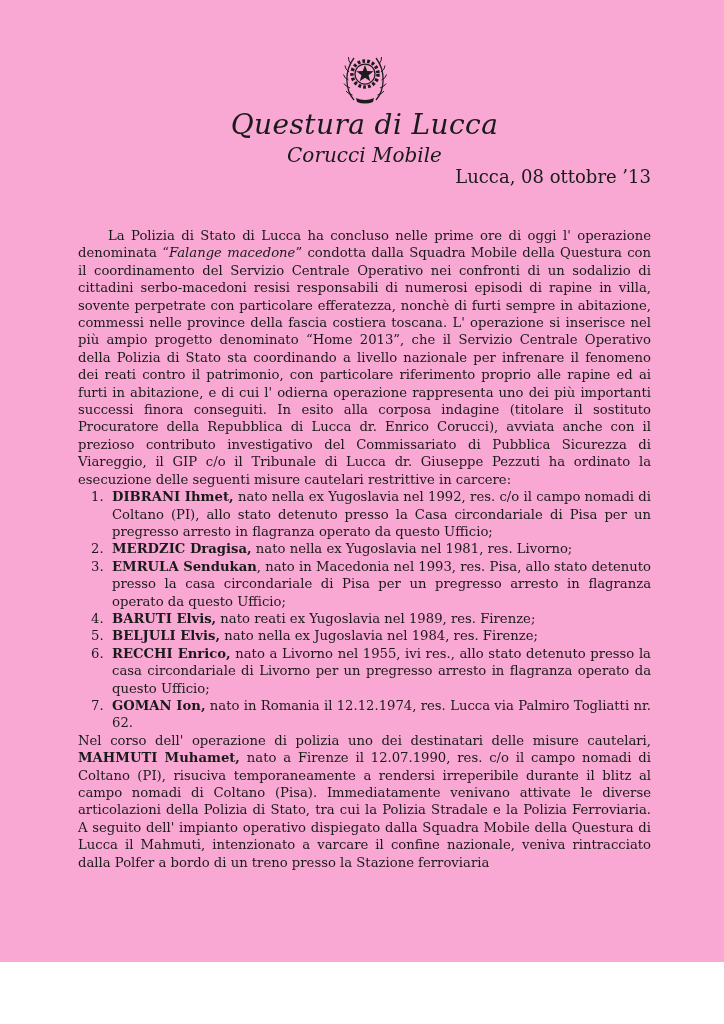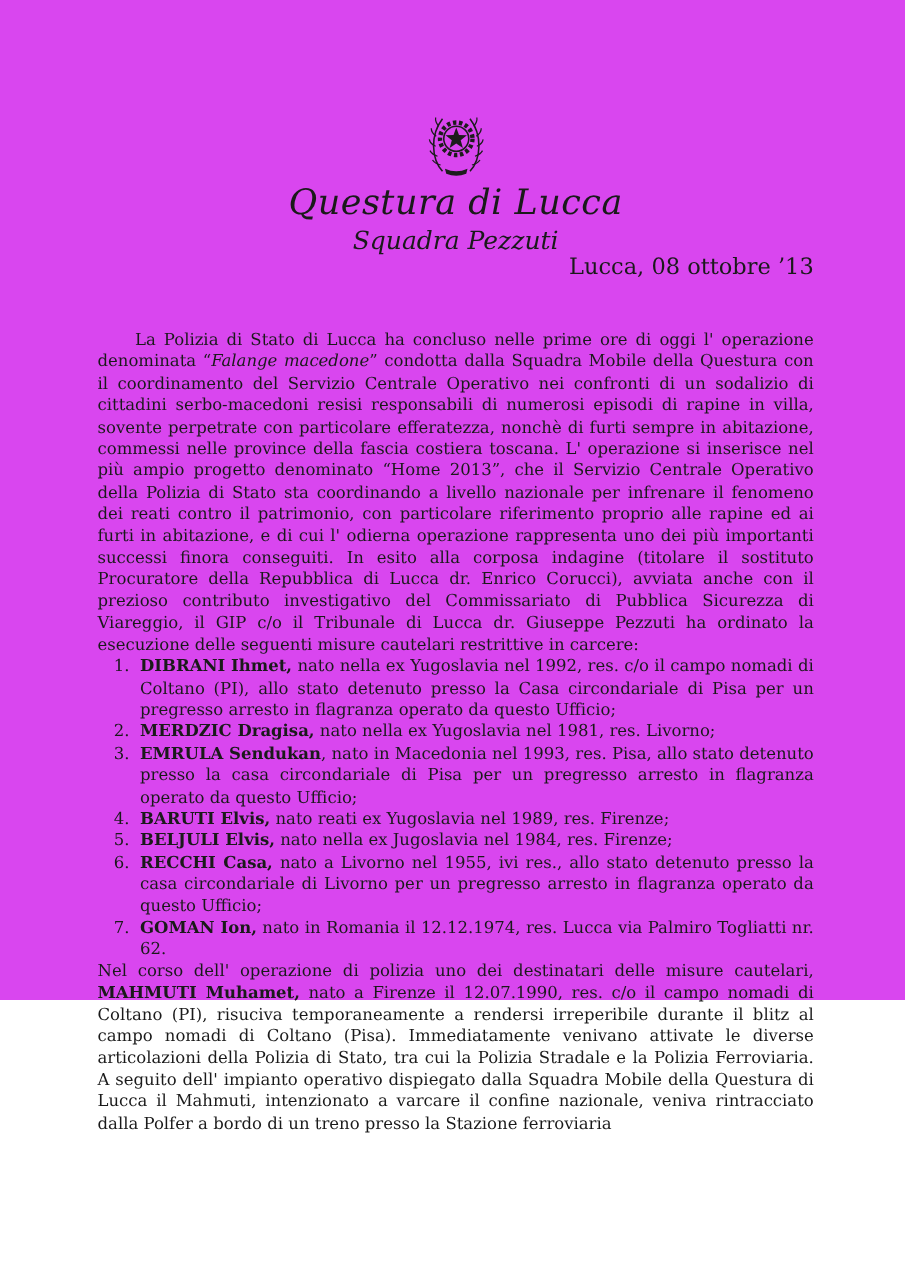--- a/index.html
+++ b/index.html
@@ -6,23 +6,23 @@
   html, body { background: #ffffff; }
   body {
     width: 724px;
     height: 1024px;
     overflow: hidden;
     font-family: "DejaVu Serif", "Liberation Serif", serif;
     color: #1a1a1a;
   }
   .page {
     width: 724px;
-    height: 800px;
-    background: #d946ef;
-    padding: 85px 73px 30px 78px;
+    height: 962px;
+    background: #f9a8d4;
+    padding: 48px 73px 30px 78px;
   }
   .emblem-wrap { text-align: center; height: 56px; margin-bottom: 4px; }
   .org-title {
     text-align: center;
     font-style: italic;
     font-size: 28px;
     letter-spacing: 0.4px;
     line-height: 34px;
   }
   .org-subtitle {
@@ -84,21 +84,21 @@
         </g>
         <circle cx="52" cy="52" r="26" stroke-width="7" stroke-dasharray="5.5 4.2"></circle>
         <circle cx="52" cy="52" r="20" stroke-width="2.5"></circle>
       </g>
       <polygon fill="#1c1c1c" points="52,34 56.4,45.9 69.1,46.4 59.1,54.3 62.6,66.6 52,59.5 41.4,66.6 44.9,54.3 34.9,46.4 47.6,45.9"></polygon>
       <path d="M34 100 q18 8 36 0 l-2 8 q-16 6 -32 0 z" fill="#1c1c1c"></path>
     </svg>
   </div>
 
   <div class="org-title">Questura di Lucca</div>
-  <div class="org-subtitle">Squadra Pezzuti</div>
+  <div class="org-subtitle">Corucci Mobile</div>
   <div class="dateline">Lucca, 08 ottobre ’13</div>
 
   <div class="body-text">
 
     <p class="intro"><span>La Polizia di Stato di Lucca ha concluso nelle prime ore di oggi l' operazione denominata “</span><em>Falange macedone</em><span>” condotta dalla Squadra Mobile della Questura con il coordinamento del Servizio Centrale Operativo nei confronti di un sodalizio di cittadini serbo-macedoni resisi responsabili di numerosi episodi di rapine in villa, sovente perpetrate con particolare efferatezza, nonchè di furti sempre in abitazione, commessi nelle province della fascia costiera toscana. L' operazione si inserisce nel più ampio progetto denominato “Home 2013”, che il Servizio Centrale Operativo della Polizia di Stato sta coordinando a livello nazionale per infrenare il fenomeno dei reati contro il patrimonio, con particolare riferimento proprio alle rapine ed ai furti in abitazione, e di cui l' odierna operazione rappresenta uno dei più importanti successi finora conseguiti. In esito alla corposa indagine (titolare il sostituto Procuratore della Repubblica di Lucca dr. Enrico Corucci), avviata anche con il prezioso contributo investigativo del Commissariato di Pubblica Sicurezza di Viareggio, il GIP c/o il Tribunale di Lucca dr. Giuseppe Pezzuti ha ordinato la esecuzione delle seguenti misure cautelari restrittive in carcere:</span></p>
 
     <div class="measures-list">
 
       <div class="m-item">
         <span class="m-num">1.</span>
@@ -120,21 +120,21 @@
         <span class="m-body"><strong>BARUTI Elvis,</strong><span> nato reati ex Yugoslavia nel 1989, res. Firenze;</span></span>
       </div>
 
       <div class="m-item">
         <span class="m-num">5.</span>
         <span class="m-body"><strong>BELJULI Elvis,</strong><span> nato nella ex Jugoslavia nel 1984, res. Firenze;</span></span>
       </div>
 
       <div class="m-item">
         <span class="m-num">6.</span>
-        <span class="m-body"><strong>RECCHI Casa,</strong><span> nato a Livorno nel 1955, ivi res., allo stato detenuto presso la casa circondariale di Livorno per un pregresso arresto in flagranza operato da questo Ufficio;</span></span>
+        <span class="m-body"><strong>RECCHI Enrico,</strong><span> nato a Livorno nel 1955, ivi res., allo stato detenuto presso la casa circondariale di Livorno per un pregresso arresto in flagranza operato da questo Ufficio;</span></span>
       </div>
 
       <div class="m-item">
         <span class="m-num">7.</span>
         <span class="m-body"><strong>GOMAN Ion,</strong><span> nato in Romania il 12.12.1974, res. Lucca via Palmiro Togliatti nr. 62.</span></span>
       </div>
 
     </div>
 
     <p class="closing"><span>Nel corso dell' operazione di polizia uno dei destinatari delle misure cautelari, </span><strong>MAHMUTI Muhamet,</strong><span> nato a Firenze il 12.07.1990, res. c/o il campo nomadi di Coltano (PI), risuciva temporaneamente a rendersi irreperibile durante il blitz al campo nomadi di Coltano (Pisa). Immediatamente venivano attivate le diverse articolazioni della Polizia di Stato, tra cui la Polizia Stradale e la Polizia Ferroviaria. A seguito dell' impianto operativo dispiegato dalla Squadra Mobile della Questura di Lucca il Mahmuti, intenzionato a varcare il confine nazionale, veniva rintracciato dalla Polfer a bordo di un treno presso la Stazione ferroviaria</span></p>

